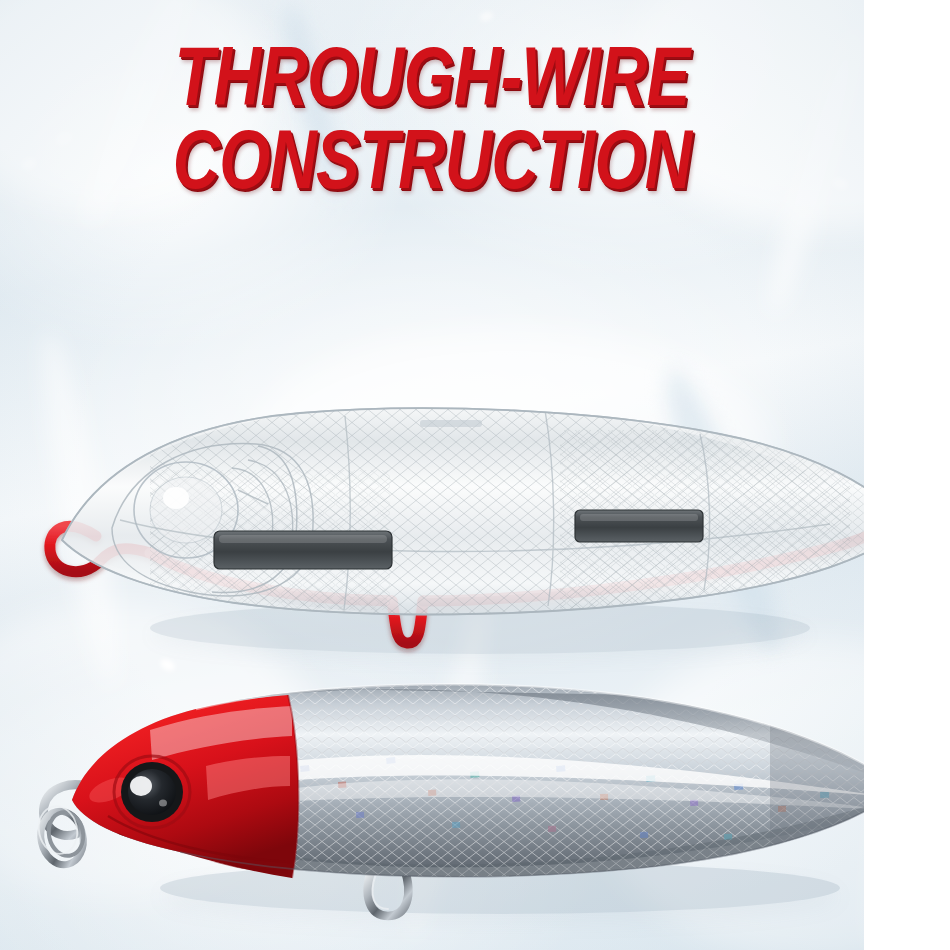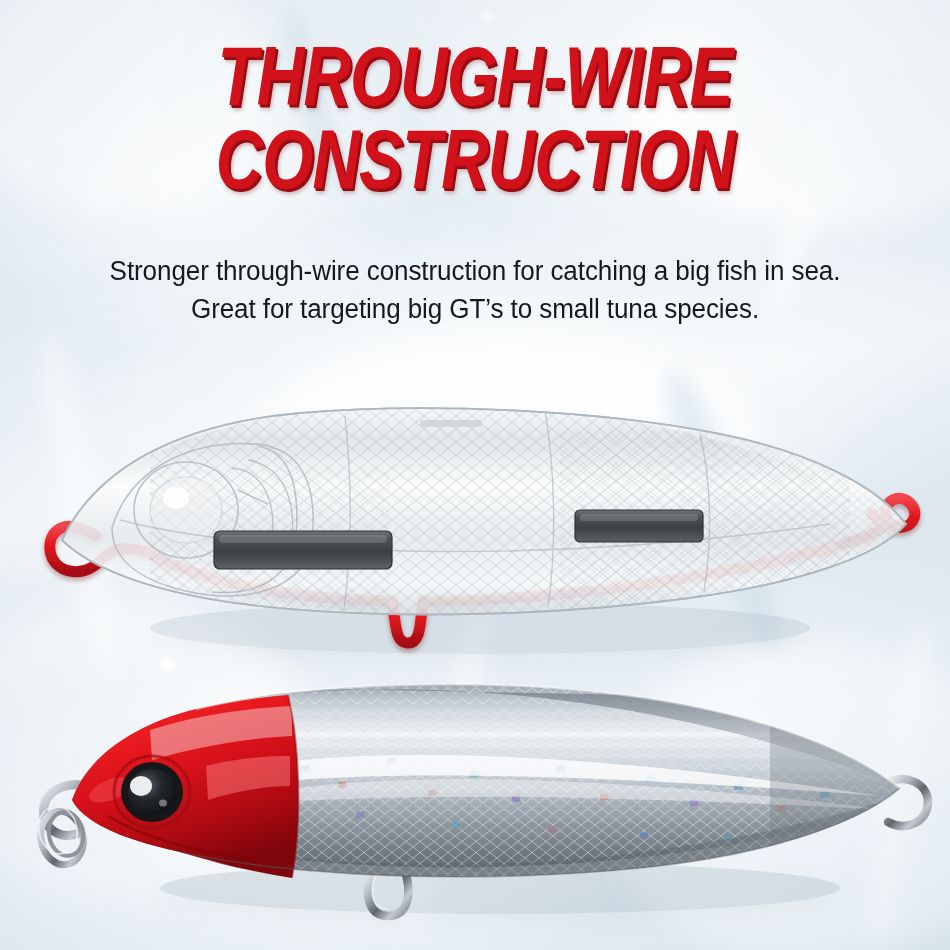--- a/index.html
+++ b/index.html
@@ -3,21 +3,21 @@
 <meta charset="utf-8">
 <title>Through-Wire Construction</title>
 <style>
   html, body {
     margin: 0;
     padding: 0;
     background: #ffffff;
   }
   #page {
     position: relative;
-    width: 950px;
+    width: 864px;
     height: 950px;
     overflow: hidden;
     font-family: "Liberation Sans", sans-serif;
     background: #eef3f7;
   }
 
   
   .bg-base {
     position: absolute;
     inset: 0;
@@ -140,24 +140,20 @@
   <div class="bg-spark" style="left:22px; top:158px; width:14px; height:11px; transform:rotate(-25deg);"></div>
   <div class="bg-spark" style="left:832px; top:178px; width:16px; height:11px; transform:rotate(20deg);"></div>
   <div class="bg-spark" style="left:480px; top:12px; width:13px; height:9px; transform:rotate(-15deg);"></div>
   <div class="bg-spark" style="left:160px; top:660px; width:15px; height:10px; transform:rotate(30deg);"></div>
 
   <div class="headline">
     <span class="headline-line hl-1">THROUGH-WIRE</span>
     <span class="headline-line hl-2">CONSTRUCTION</span>
   </div>
 
-  <div class="subtitle">
-    <span class="sub-line">Stronger through-wire construction for catching a big fish in sea.</span>
-    <span class="sub-line">Great for targeting big GT’s to small tuna species.</span>
-  </div>
 
   <div class="lure-stage">
     <svg width="950" height="950" viewBox="0 0 950 950" xmlns="http://www.w3.org/2000/svg">
       <defs>
 
         <linearGradient id="clearBody" x1="0" y1="0" x2="0" y2="1">
           <stop offset="0%" stop-color="#f4f6f7" stop-opacity="0.93"></stop>
           <stop offset="16%" stop-color="#dfe4e7" stop-opacity="0.90"></stop>
           <stop offset="38%" stop-color="#fbfcfc" stop-opacity="0.92"></stop>
           <stop offset="62%" stop-color="#e6eaed" stop-opacity="0.90"></stop>

